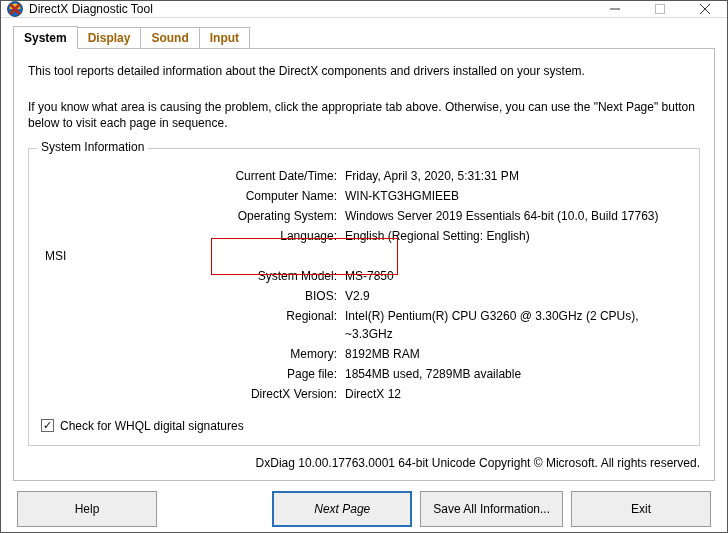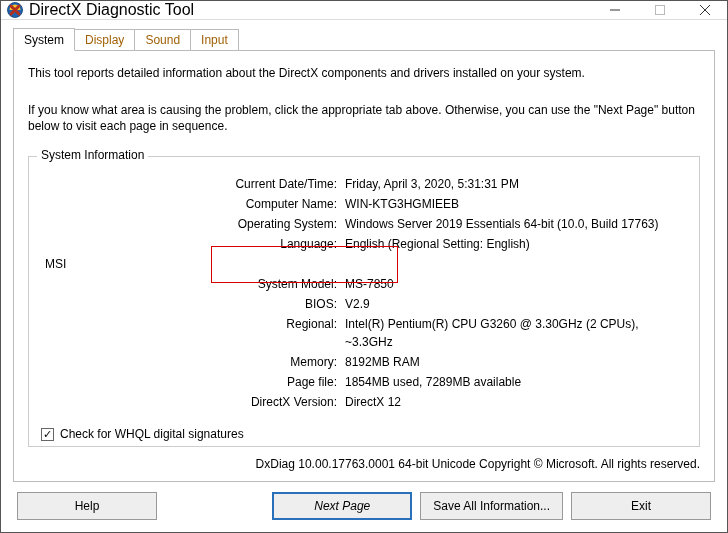--- a/index.html
+++ b/index.html
@@ -22,21 +22,21 @@
     display: flex; align-items: center;
     border-bottom: 1px solid #ddd;
     padding-left: 6px;
   }
   .titlebar .app-icon {
     width: 16px; height: 16px; margin-right: 6px;
     flex-shrink: 0;
   }
   .titlebar .title {
     flex: 1;
-    font-size: 16px;
+    font-size: 12px;
   }
   .win-controls { display: flex; height: 100%; }
   .win-btn {
     width: 45px; height: 100%;
     display: flex; align-items: center; justify-content: center;
     color: #333;
   }
   .win-btn.disabled { color: #bbb; }
   .win-btn svg { width: 10px; height: 10px; }
 
@@ -46,20 +46,21 @@
     padding: 8px 12px 10px 12px;
     display: flex; flex-direction: column;
   }
 
   
   .tabstrip {
     display: flex;
     align-items: flex-end;
     position: relative;
     height: 22px;
+    font-weight: bold;
   }
   .tab {
     padding: 3px 10px 3px 10px;
     border: 1px solid #bbb;
     border-bottom: none;
     background: #fff;
     position: relative;
     font-size: 12px;
     margin-right: -1px;
   }
@@ -75,23 +76,22 @@
     padding: 10px 14px 10px 14px;
     flex: 1;
     display: flex; flex-direction: column;
     position: relative;
   }
   .intro { margin: 4px 0 16px 0; line-height: 1.35; }
 
   
   .groupbox {
     border: 1px solid #ccc;
-    padding: 18px 12px 5px 12px;
-    position: relative;
-    margin-top: 6px;
+    padding: 18px 12px 12px 12px;
+    position: relative;
   }
   .groupbox .legend {
     position: absolute;
     top: -9px; left: 8px;
     background: #fff;
     padding: 0 4px;
     font-size: 12px;
   }
 
   .info-rows { display: flex; flex-direction: column; gap: 2px; }
@@ -124,21 +124,21 @@
 
   .buttonbar {
     display: flex;
     gap: 8px;
     padding: 10px 4px 2px 4px;
     justify-content: space-between;
   }
   .buttonbar .spacer { flex: 1; }
   .btn {
     min-width: 140px;
-    height: 28px;
+    height: 36px;
     border: 1px solid #999;
     background: #eee;
     display: flex; align-items: center; justify-content: center;
     font-size: 12px;
     padding: 0 12px;
   }
   .btn.default { border: 2px solid #2a6fba; font-style: italic; }
 </style>
 </head>
 <body>

